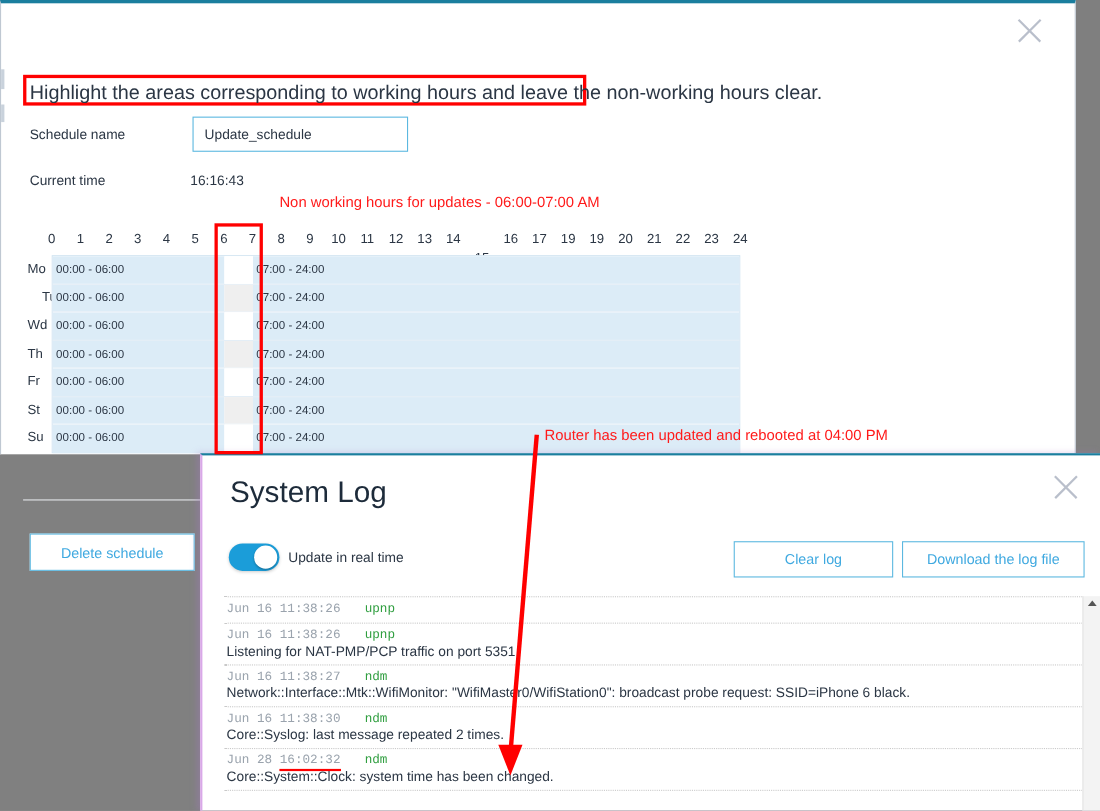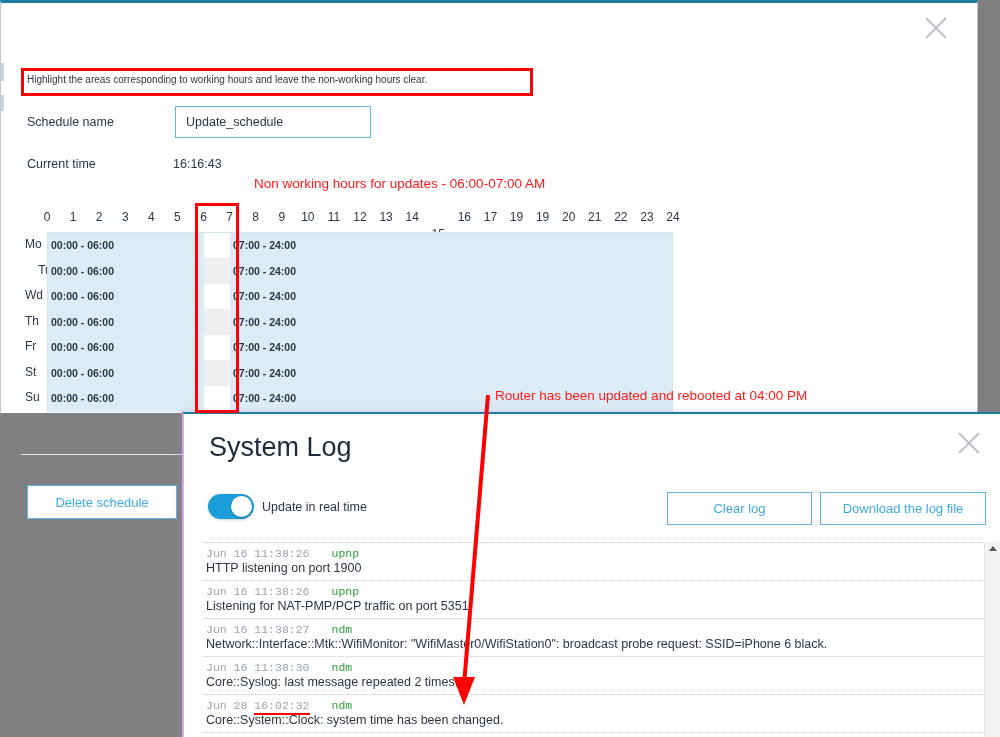--- a/index.html
+++ b/index.html
@@ -87,21 +87,21 @@
   .hint-box {
     position: absolute;
     left: 20px; top: 65px;
     width: 512px; height: 28px;
     border: 3px solid #ff0000;
     background: #ffffff;
   }
   .hint-text {
     position: absolute;
     left: 26px; top: 71px;
-    font-size: 10px;
+    font-size: 18px;
     color: #2b3644;
   }
 
   .field-label {
     position: absolute;
     font-size: 12.5px;
     color: #2b3644;
   }
   #lbl-schedule-name { left: 26px; top: 112px; }
   #lbl-current-time  { left: 26px; top: 154px; }
@@ -144,21 +144,20 @@
     text-align: center;
   }
 
   
   .grid-wrap {
     position: absolute;
     left: 46px; top: 229px;
     width: 626px; height: 180px;
     border: 1px solid #cfe3f0;
     background: #ffffff;
-    font-weight: bold;
   }
   .grid-row {
     position: relative;
     height: 25.5px;
     border-bottom: 1px solid #e4eef6;
     background: #ffffff;
   }
   .grid-row:last-child { border-bottom: none; }
 
   .seg {
@@ -447,21 +446,20 @@
       <div class="knob"></div>
     </div>
     <div class="toggle-label">Update in real time</div>
 
     <button class="btn-outline" id="btn-clear-log">Clear log</button>
     <button class="btn-outline" id="btn-download-log">Download the log file</button>
 
     <div class="log-area" id="log-list">
         <div class="log-entry">
           <div class="log-meta"><span>Jun 16 </span><span class="ts">11:38:26</span><span class="tag">upnp</span></div>
-          <div class="log-msg">HTTP listening on port 1900</div>
         </div>
         <div class="log-entry">
           <div class="log-meta"><span>Jun 16 </span><span class="ts">11:38:26</span><span class="tag">upnp</span></div>
           <div class="log-msg">Listening for NAT-PMP/PCP traffic on port 5351</div>
         </div>
         <div class="log-entry">
           <div class="log-meta"><span>Jun 16 </span><span class="ts">11:38:27</span><span class="tag">ndm</span></div>
           <div class="log-msg">Network::Interface::Mtk::WifiMonitor: "WifiMaster0/WifiStation0": broadcast probe request: SSID=iPhone 6 black.</div>
         </div>
         <div class="log-entry">

